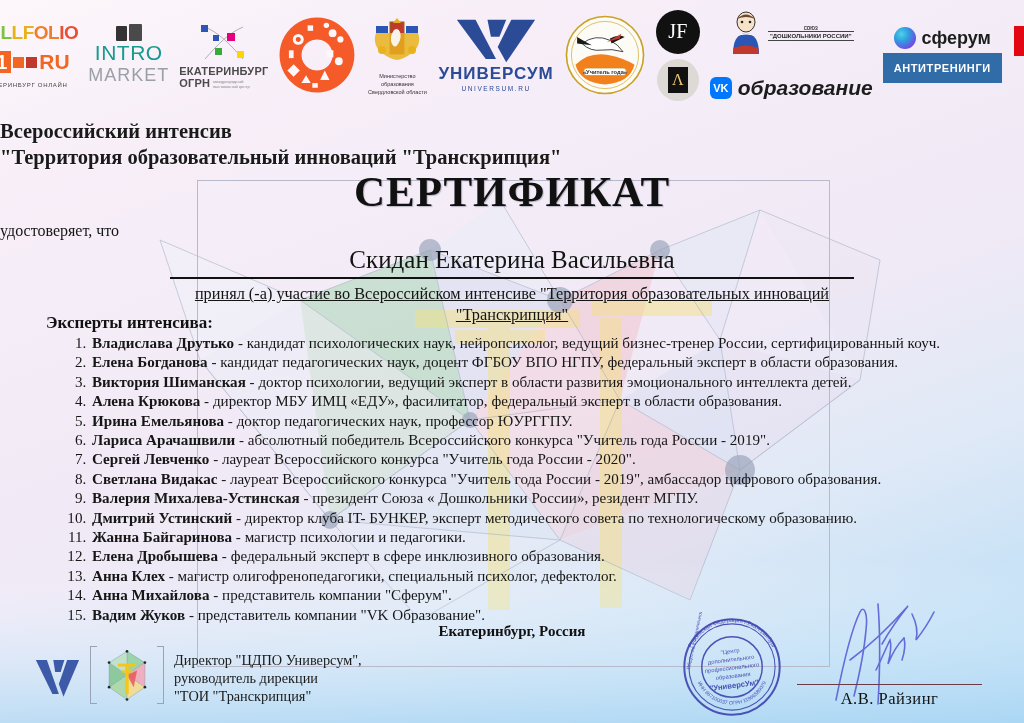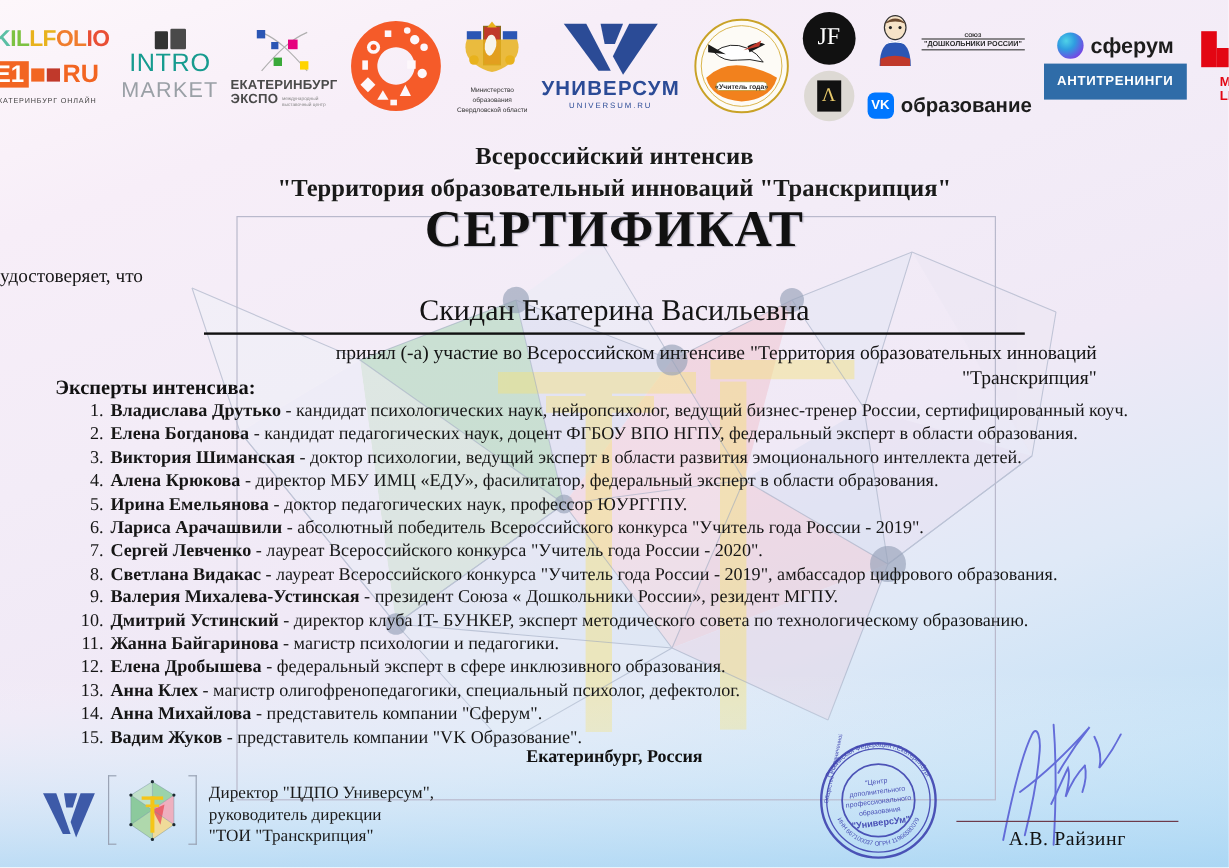--- a/index.html
+++ b/index.html
@@ -98,21 +98,21 @@
   .dosh-t2 { font-family: "Liberation Sans", sans-serif; font-size: 6px; color: #2a2a2a; text-align:center; font-weight:700; border-top:1px solid #444; border-bottom:1px solid #444; padding: 1px 2px;}
 
   
   .sferum-row { display:flex; align-items:center; gap:6px; }
   .sferum-ball { width: 22px; height:22px; border-radius:50%; background: radial-gradient(circle at 34% 32%, #4fd2e8 0%, #2f9de0 35%, #7b3fe4 80%); }
   .sferum-t { font-family: "Liberation Sans", sans-serif; font-weight:700; font-size: 18px; color:#1c1c1c; }
 
   
   .vk-row { display:flex; align-items:center; gap:6px; }
   .vk-b { width: 22px; height: 22px; border-radius: 6px; background:#0077ff; color:#fff; font-family:"Liberation Sans",sans-serif; font-size:11px; font-weight:700; display:flex;align-items:center;justify-content:center; }
-  .vk-t { font-family: "Liberation Sans", sans-serif; font-weight:700; font-size: 17px; color:#1c1c1c; }
+  .vk-t { font-family: "Liberation Sans", sans-serif; font-weight:700; font-size: 21px; color:#1c1c1c;font-style:italic; }
 
   
   .anti { background: #2f6ca8; color: #fff; font-family:"Liberation Sans",sans-serif; font-weight:700; font-size: 11px; letter-spacing:.6px; padding: 9px 11px; }
 
   
   .mts-row { display:flex; align-items:flex-end; gap:4px; }
   .mts-t { font-family:"Liberation Sans",sans-serif; font-weight:700; font-size:11px; color:#e30613; line-height:11px; }
 
   
   .frame {
@@ -121,21 +121,21 @@
     width: 631px; height: 485px;
     border: 1.4px solid #b9b9cc;
     z-index: 2;
   }
 
   
   .content { position: absolute; left:0; top:0; width:1024px; height:723px; z-index: 5; }
 
   .evtitle {
     position: absolute; left: 0; top: 118px; width: 1024px;
-    text-align: center;
+    text-align: left;
     font-family: "Liberation Serif", serif;
     font-size: 20.5px;
     font-weight: 700;
     color: #1a1a1a;
     line-height: 26px;
     text-shadow: 0 1px 0 rgba(255,255,255,.6);
   }
   .certword {
     position: absolute; left: 0; top: 167px; width: 1024px;
     text-align: center;
@@ -153,21 +153,21 @@
   .name {
     position: absolute; left: 0; top: 246px; width: 1024px;
     text-align: center; font-size: 25px; color: #141414;
   }
   .nameline {
     position: absolute; left: 170px; top: 277px; width: 684px; height: 0;
     border-top: 2.2px solid #111;
   }
   .participated {
     position: absolute; left: 110px; top: 283px; width: 804px;
-    text-align: right; font-size: 16.3px; color: #141414; line-height: 21px;
+    text-align: center; font-size: 16.3px; color: #141414; line-height: 21px; text-decoration: underline;
   }
   .expheader {
     position: absolute; left: 46px; top: 313px;
     font-size: 17px; font-weight: 700; color: #111;
   }
   ol.experts {
     position: absolute; left: 56px; top: 334px; width: 958px;
     margin: 0; padding: 0 0 0 34px;
     font-size: 15.1px;
     line-height: 19.4px;
@@ -300,21 +300,21 @@
       <svg width="62" height="44">
         <path d="M12 6 C26 12, 36 22, 50 38 M50 6 C36 12, 26 22, 12 38" stroke="#b0b0b0" stroke-width="1" fill="none"></path>
         <rect x="8" y="4" width="7" height="7" fill="#2b56b4"></rect>
         <rect x="20" y="14" width="6" height="6" fill="#2b56b4"></rect>
         <rect x="34" y="12" width="8" height="8" fill="#e6007e"></rect>
         <rect x="22" y="27" width="7" height="7" fill="#3aa93a"></rect>
         <rect x="44" y="30" width="7" height="7" fill="#ffd400"></rect>
       </svg>
       <div class="expo-t1">ЕКАТЕРИНБУРГ</div>
       <div style="display:flex;align-items:flex-end;gap:3px;">
-        <span class="expo-t2">ЭКСПО</span>
+        <span class="expo-t2">ОГРН</span>
         <span class="expo-t3">международный выставочный центр</span>
       </div>
     </div>
 
     <div class="logo">
       <svg class="orange-o" viewBox="0 0 100 100">
         <g fill="#f4521e">
           <path d="M50 2 A48 48 0 1 1 49.9 2 Z M50 30 A20 20 0 1 0 50.1 30 Z" fill="#f4521e" opacity="0.95"></path>
         </g>
         <g fill="#fdf7fb">

